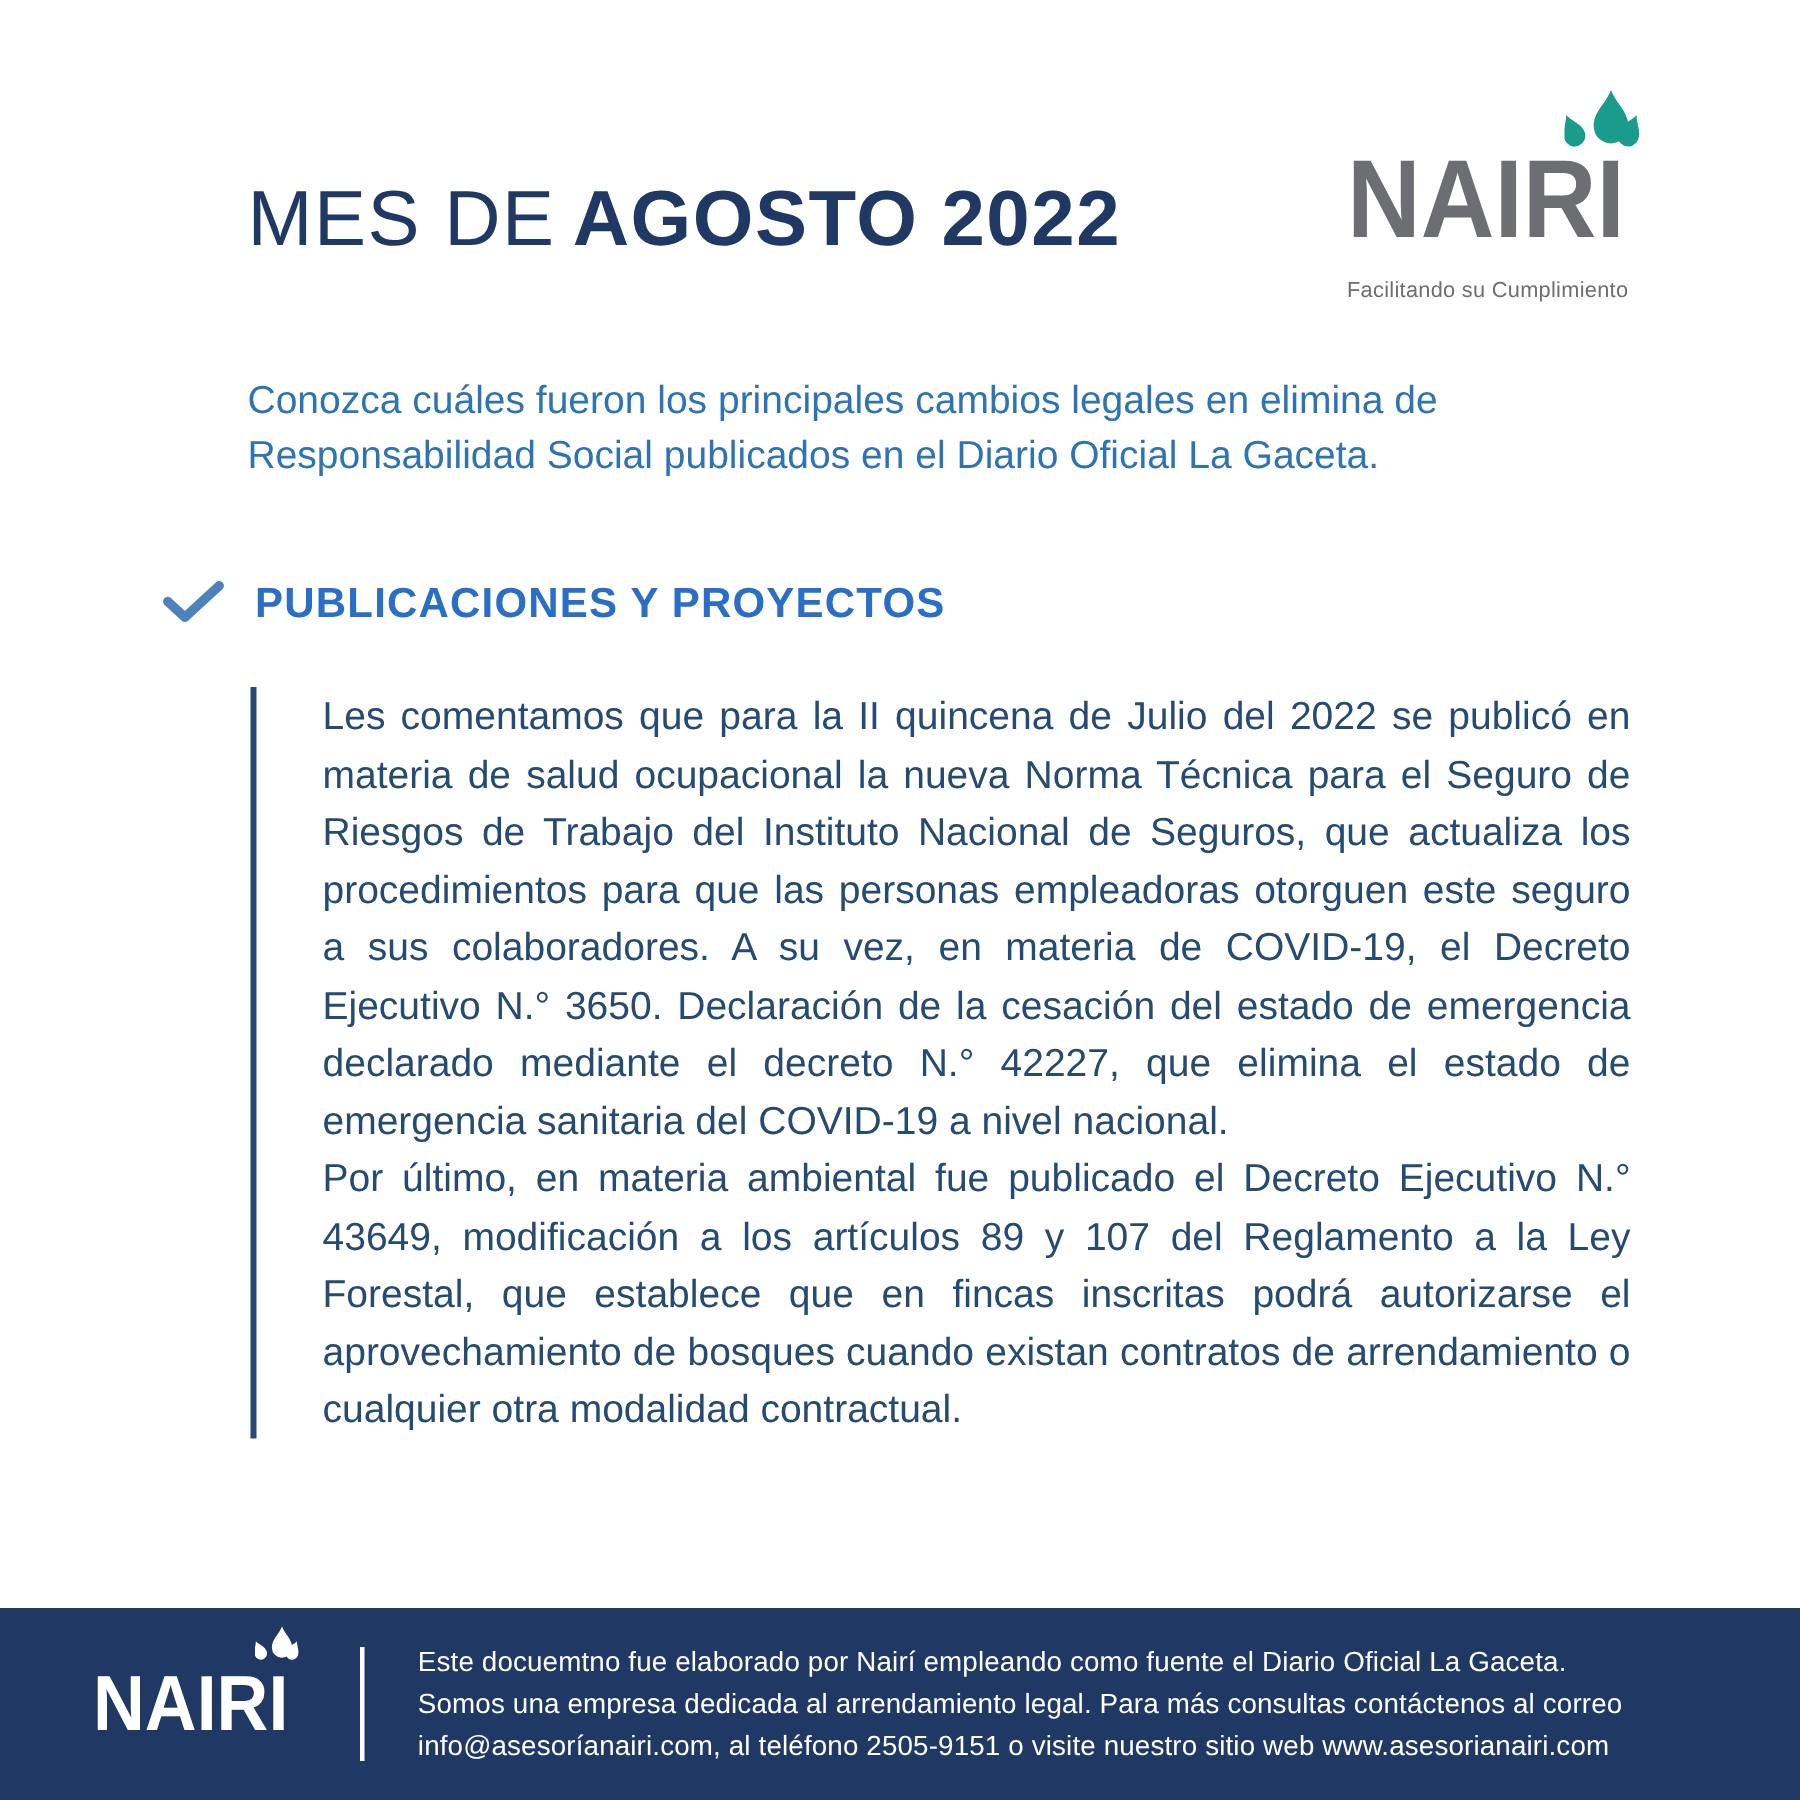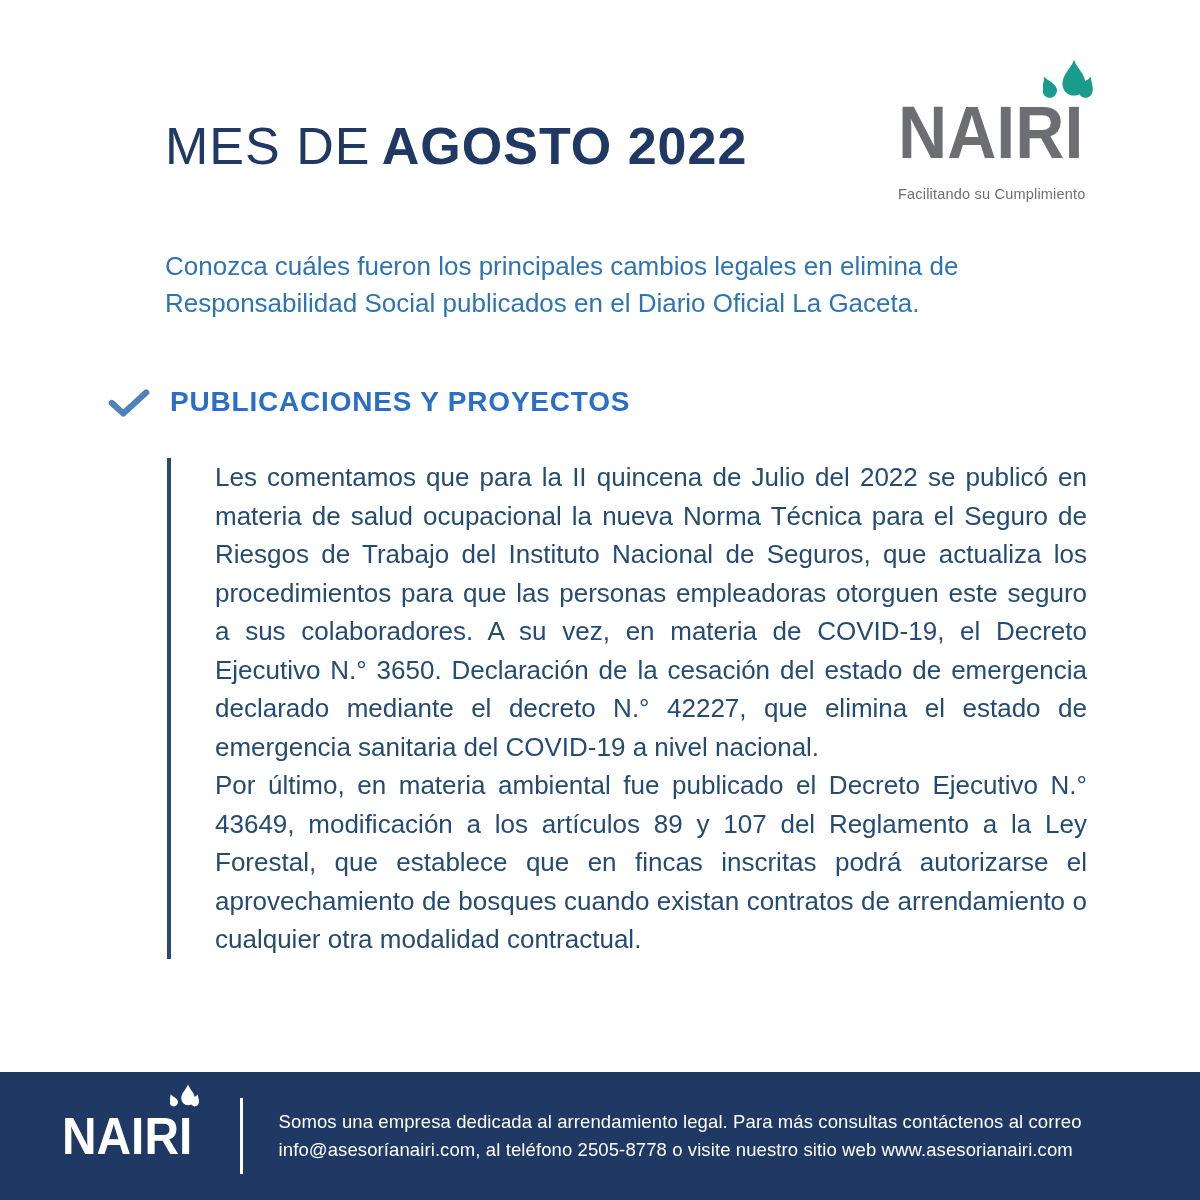--- a/index.html
+++ b/index.html
@@ -73,21 +73,21 @@
     line-height: 37px;
     color: #2E74B5;
   }
 
   
   .section-heading {
     position: absolute;
     left: 108px;
     top: 386px;
     display: flex;
-    align-items: flex-end;
+    align-items: flex-start;
     gap: 20px;
   }
   .check-icon { width: 42px; height: 30px; flex: 0 0 auto; }
   .section-heading .heading-text {
     font-size: 28px;
     font-weight: 800;
     color: #2A6FC5;
     letter-spacing: 0.8px;
     white-space: nowrap;
   }
@@ -193,18 +193,19 @@
     <div class="f-brand">
       <span class="f-wordmark">NAIRI</span>
       <svg class="f-drops" viewBox="0 0 64 56" aria-hidden="true">
         <path fill="#FFFFFF" d="M32 2C36 12 44 17 44 27A12 12 0 1 1 20 27C20 17 28 12 32 2Z"></path>
         <path fill="#FFFFFF" d="M32 2C36 12 44 17 44 27A12 12 0 1 1 20 27C20 17 28 12 32 2Z" transform="translate(-13 17) scale(0.62) rotate(-22 32 27)"></path>
         <path fill="#FFFFFF" d="M32 2C36 12 44 17 44 27A12 12 0 1 1 20 27C20 17 28 12 32 2Z" transform="translate(24 17) scale(0.62) rotate(22 32 27)"></path>
       </svg>
     </div>
     <div class="divider"></div>
     <div class="f-text">
+      <div>Este docuemtno fue elaborado por Nairí empleando como fuente el Diario Oficial La Gaceta.</div>
       <div>Somos una empresa dedicada al arrendamiento legal. Para más consultas contáctenos al correo</div>
-      <div>info@asesoríanairi.com, al teléfono 2505-8778 o visite nuestro sitio web www.asesorianairi.com</div>
+      <div>info@asesoríanairi.com, al teléfono 2505-9151 o visite nuestro sitio web www.asesorianairi.com</div>
     </div>
   </div>
 
 </div>
 
 </body></html>

